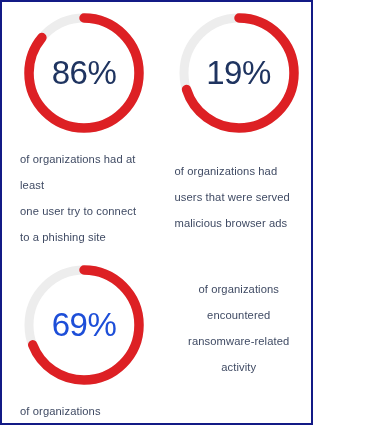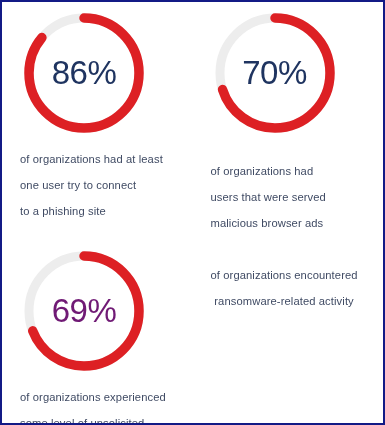--- a/index.html
+++ b/index.html
@@ -8,21 +8,21 @@
     padding: 0;
     background: #ffffff;
   }
 
   body {
     font-family: "Liberation Sans", sans-serif;
   }
 
   #infographic {
     position: relative;
-    width: 385px;
+    width: 313px;
     height: 425px;
     box-sizing: border-box;
     background: #ffffff;
     border: 2px solid #4d7c0f;
     overflow: hidden;
   }
 
   .grid {
     position: absolute;
     inset: 0;
@@ -117,34 +117,34 @@
 one user try to connect
 to a phishing site</div>
     </div>
 
     <div class="stat-cell cell-right">
       <div class="donut-wrap">
         <svg viewBox="0 0 122 122">
           <circle class="donut-track" cx="61" cy="61" r="55" style="stroke: rgb(237, 237, 237);"></circle>
           <circle class="donut-value" cx="61" cy="61" r="55" style="stroke-dasharray: 241.903, 103.673; stroke-dashoffset: 0; stroke: rgb(221, 32, 36);"></circle>
         </svg>
-        <div class="donut-label" style="color: rgb(31, 52, 96);">70%</div>
+        <div class="donut-label" style="color: rgb(31, 52, 96);">19%</div>
       </div>
       <div class="caption" style="color: rgb(63, 74, 99); margin-top: 24px;">of organizations had
 users that were served
 malicious browser ads</div>
     </div>
 
     <div class="stat-cell cell-left">
       <div class="donut-wrap">
         <svg viewBox="0 0 122 122">
           <circle class="donut-track" cx="61" cy="61" r="55" style="stroke: rgb(237, 237, 237);"></circle>
           <circle class="donut-value" cx="61" cy="61" r="55" style="stroke-dasharray: 238.447, 107.128; stroke-dashoffset: 0; stroke: rgb(221, 32, 36);"></circle>
         </svg>
-        <div class="donut-label" style="color: #701a75;">69%</div>
+        <div class="donut-label" style="color: #1d4ed8;">69%</div>
       </div>
       <div class="caption" style="color: rgb(63, 74, 99);">of organizations experienced
 some level of unsolicited
 cryptomining</div>
     </div>
 
     <div class="stat-cell cell-right">
       <div class="caption" style="color: rgb(63, 74, 99); text-align: center;">of organizations encountered
 ransomware-related activity</div>
     </div>

